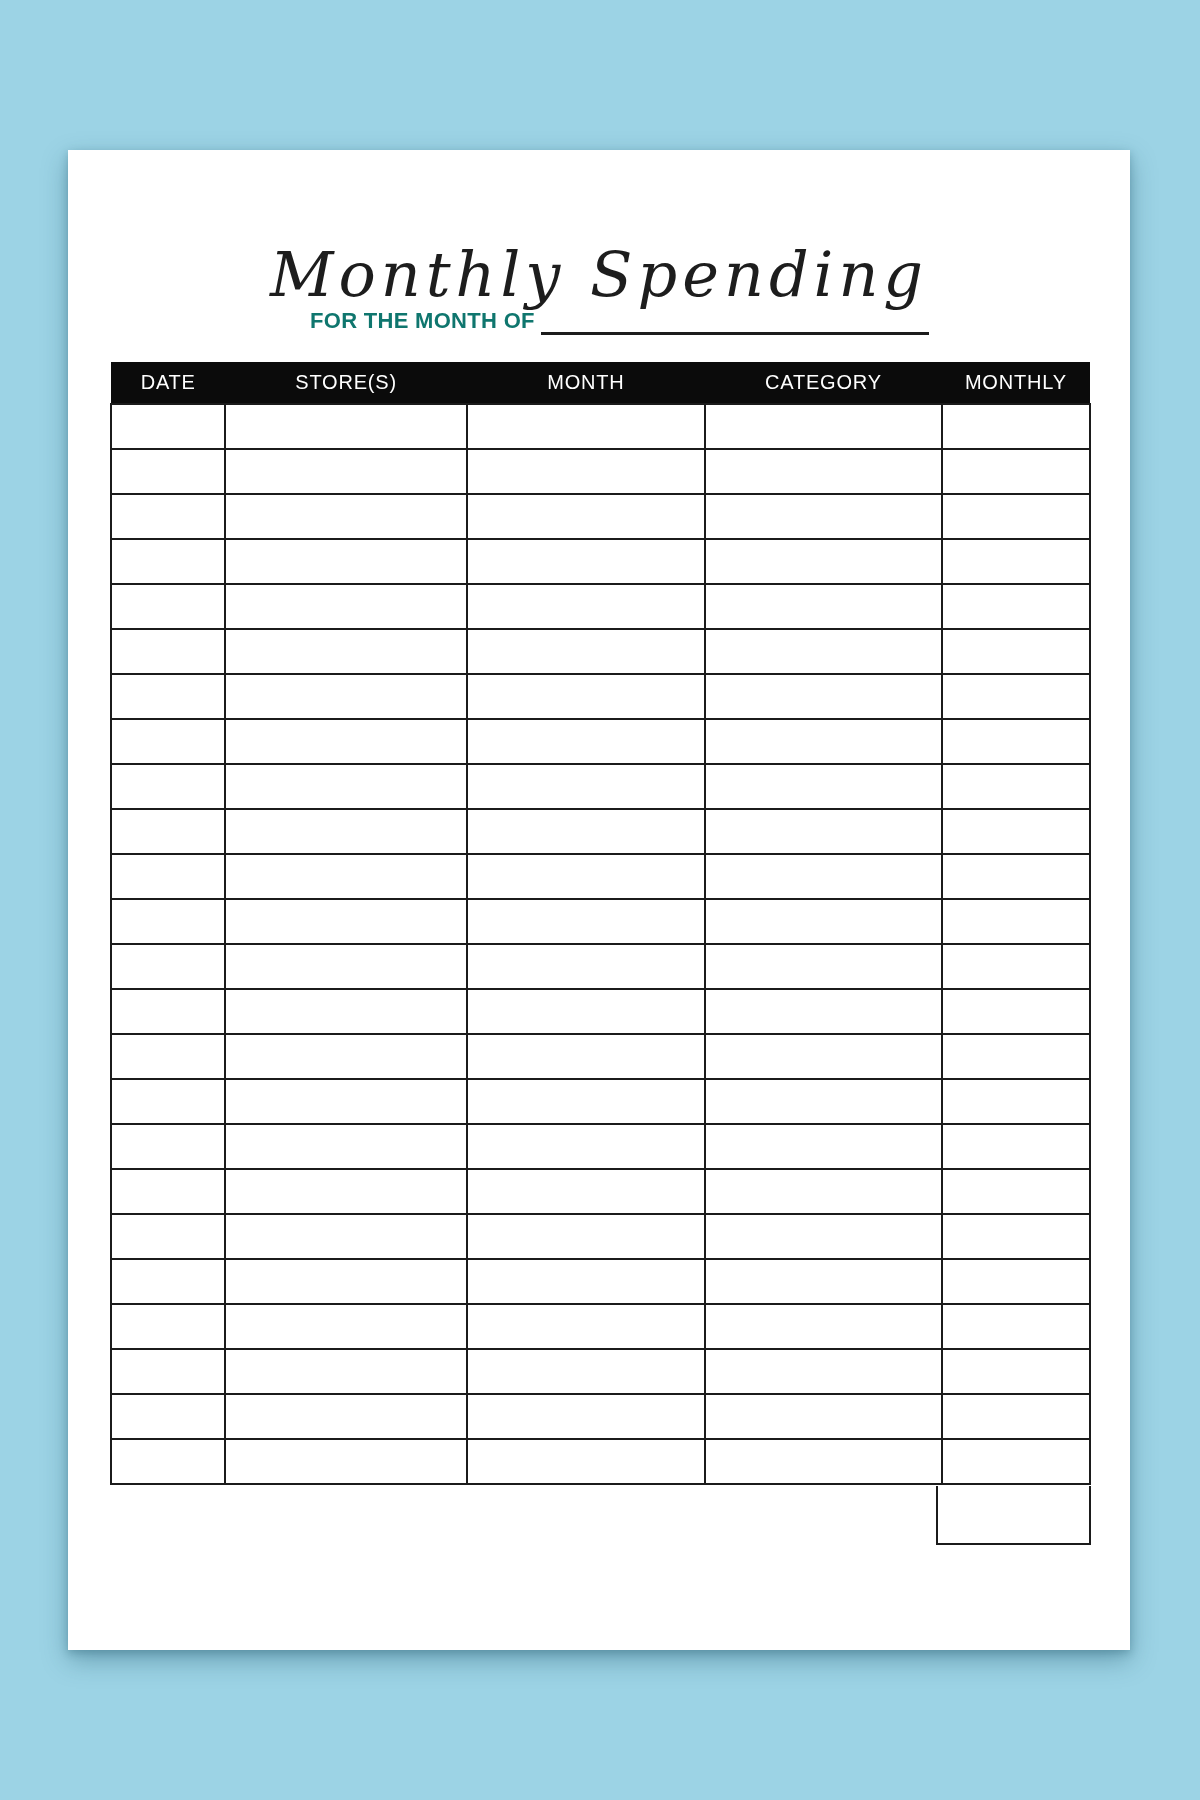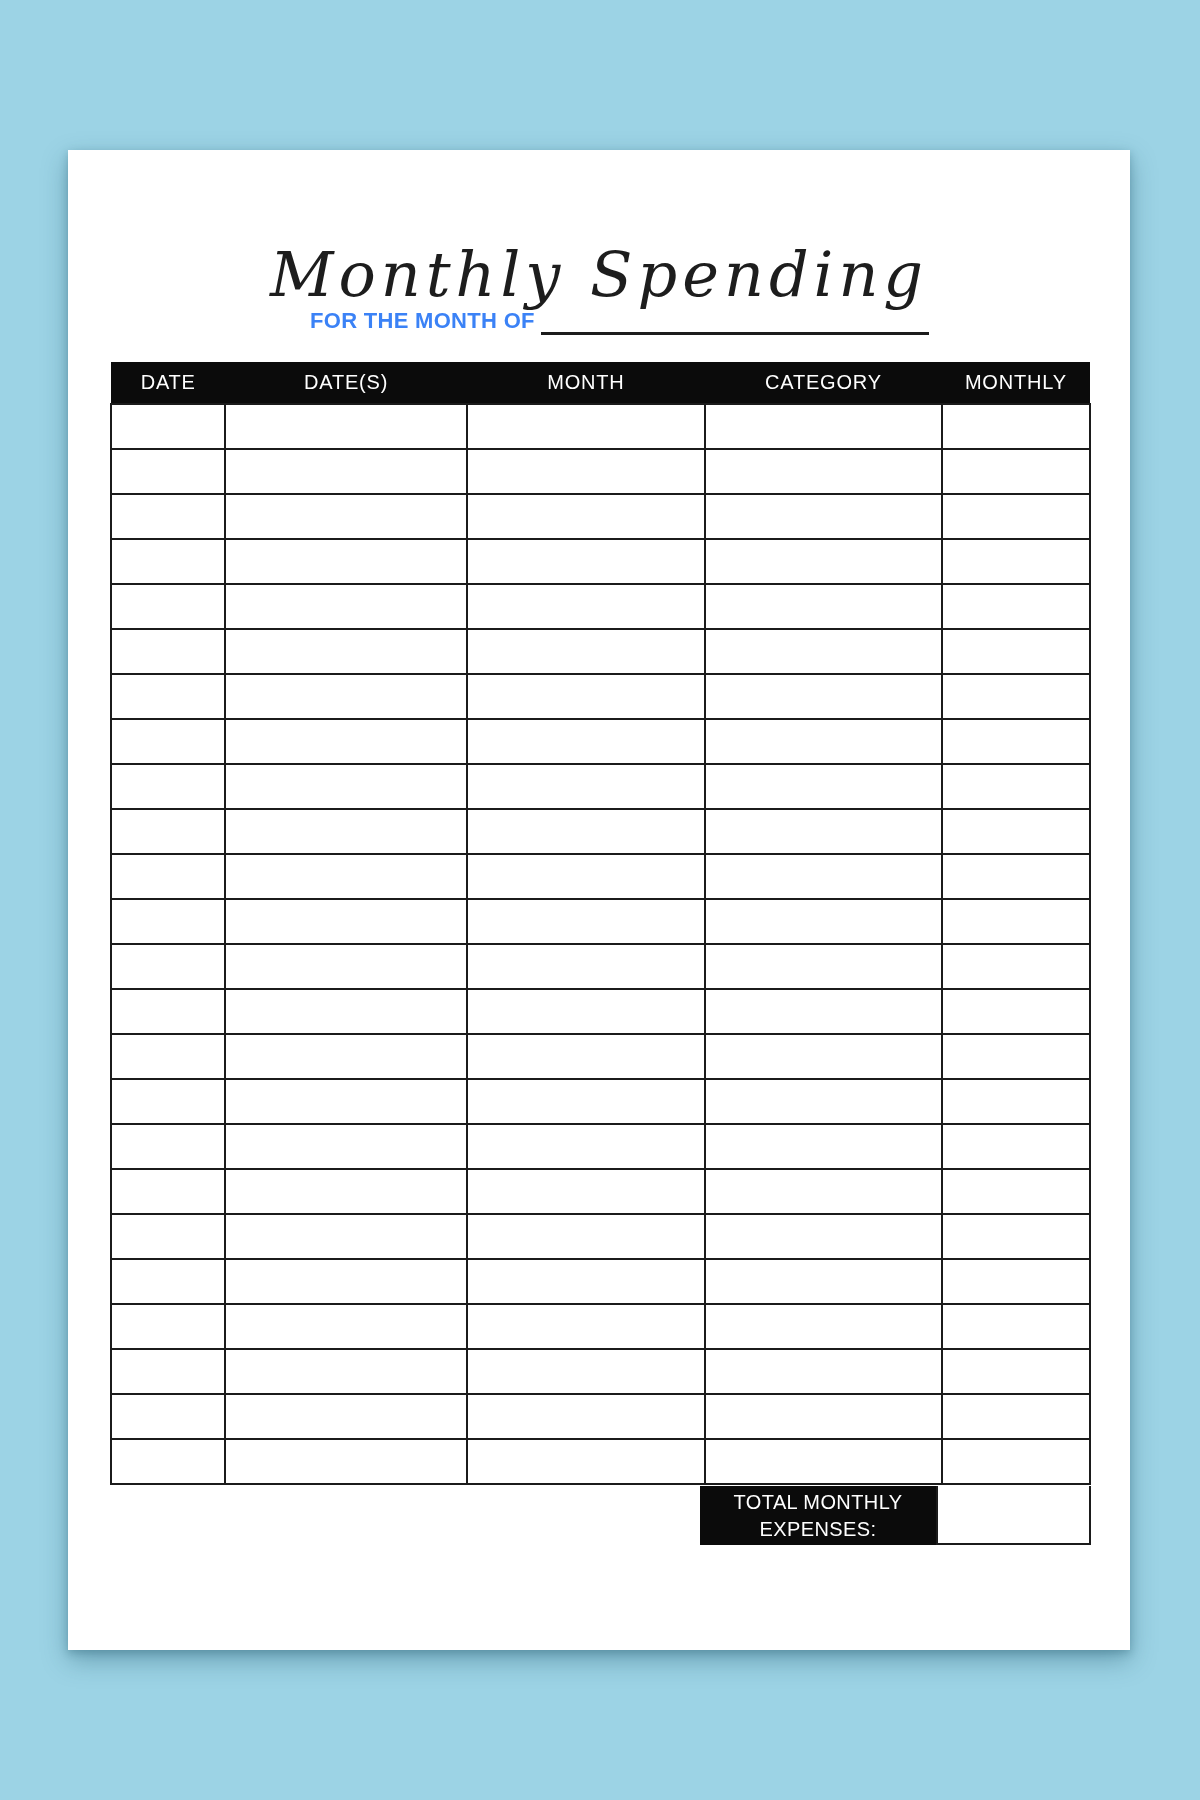--- a/index.html
+++ b/index.html
@@ -19,21 +19,21 @@
     text-align:center;margin:0;
     font-family:"DejaVu Serif", serif;
     font-style:italic;font-weight:400;
     font-size:62px;letter-spacing:5px;color:#1d1d1d;
   }
   .month-row{
     position:absolute;left:242px;top:156px;
     display:flex;align-items:flex-end;gap:6px;
   }
   .month-label{
-    font-size:22px;font-weight:700;color:#3b82f6;letter-spacing:.3px;
+    font-size:22px;font-weight:700;color:#0f766e;letter-spacing:.3px;
     line-height:1;padding-bottom:3px;
   }
   .month-line{
     width:388px;height:26px;
     border-bottom:3px solid #1c1c1c;
   }
   table.spending{
     position:absolute;left:42px;top:212px;width:981px;
     border-collapse:collapse;table-layout:fixed;
   }
@@ -72,21 +72,21 @@
 
   <div class="month-row">
     <span class="month-label">FOR THE MONTH OF</span>
     <span class="month-line"></span>
   </div>
 
   <table class="spending">
     <thead>
       <tr>
           <th style="width: 11.6%;">DATE</th>
-          <th style="width: 24.7%;">DATE(S)</th>
+          <th style="width: 24.7%;">STORE(S)</th>
           <th style="width: 24.4%;">MONTH</th>
           <th style="width: 24.2%; margin-top: 16px;">CATEGORY</th>
           <th style="width: 15.1%;">MONTHLY</th>
         </tr>
     </thead>
     <tbody>
         <tr>
           <td></td>
           <td></td>
           <td></td>
@@ -250,18 +250,15 @@
         <tr>
           <td></td>
           <td></td>
           <td></td>
           <td></td>
           <td></td>
         </tr>
       </tbody>
   </table>
 
-  <div class="total-label-box">
-    <span>TOTAL MONTHLY EXPENSES:</span>
-  </div>
   <div class="total-amount-cell"></div>
 
 </div>
 
 </body></html>

